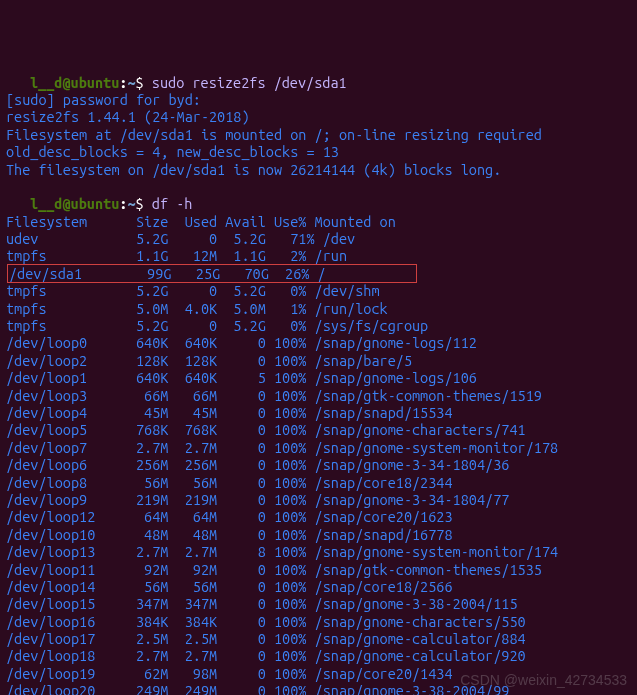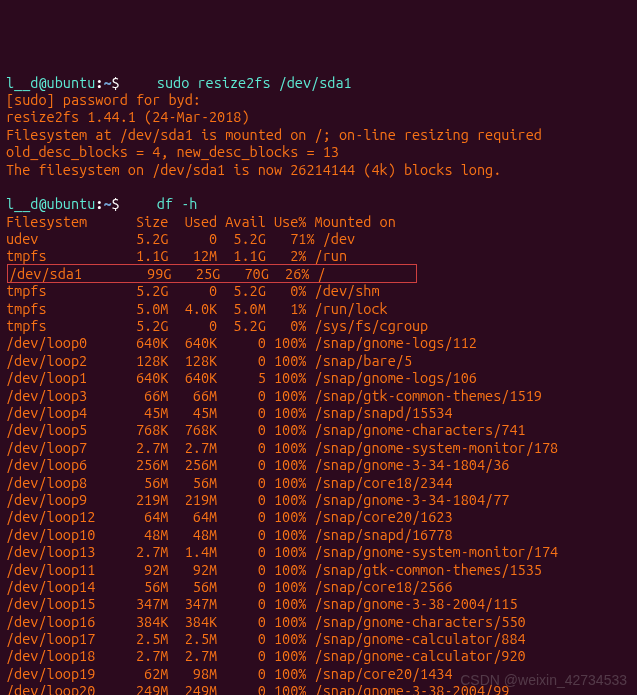--- a/index.html
+++ b/index.html
@@ -9,26 +9,26 @@
       font-size: 14.5px;
       line-height: 1.2;
       color: #d0d0d0;
       padding: 4px 6px;
       white-space: pre;
       width: 637px;
       height: 695px;
       overflow: hidden;
       position: relative;
     }
-    .prompt-user { color: #5eead4; font-weight: normal; }
+    .prompt-user { color: #4d7c0f; font-weight: bold; margin-left: 24px; }
     .prompt-colon { color: #ffffff; font-weight: bold; }
     .prompt-path { color: #729fcf; font-weight: bold; }
     .prompt-dollar { color: #ffffff; }
-    .cmd { color: #5eead4; margin-left: 29px; }
-    .out { color: #f97316; }
+    .cmd { color: #c4b5fd; }
+    .out { color: #3b82f6; }
     .hl-row { border: 1px solid #d04040; display: inline-block; padding: 0 1px; margin: -1px 1px; }
     .watermark {
       position: absolute;
       bottom: 6px;
       right: 10px;
       color: rgba(200,200,200,0.25);
       font-size: 14px;
       font-family: sans-serif;
       pointer-events: none;
     }
@@ -58,21 +58,21 @@
 <span class="out">/dev/loop1      640K  640K     5 100% /snap/gnome-logs/106</span>
 <span class="out">/dev/loop3       66M   66M     0 100% /snap/gtk-common-themes/1519</span>
 <span class="out">/dev/loop4       45M   45M     0 100% /snap/snapd/15534</span>
 <span class="out">/dev/loop5      768K  768K     0 100% /snap/gnome-characters/741</span>
 <span class="out">/dev/loop7      2.7M  2.7M     0 100% /snap/gnome-system-monitor/178</span>
 <span class="out">/dev/loop6      256M  256M     0 100% /snap/gnome-3-34-1804/36</span>
 <span class="out">/dev/loop8       56M   56M     0 100% /snap/core18/2344</span>
 <span class="out">/dev/loop9      219M  219M     0 100% /snap/gnome-3-34-1804/77</span>
 <span class="out">/dev/loop12      64M   64M     0 100% /snap/core20/1623</span>
 <span class="out">/dev/loop10      48M   48M     0 100% /snap/snapd/16778</span>
-<span class="out">/dev/loop13     2.7M  1.4M     0 100% /snap/gnome-system-monitor/174</span>
+<span class="out">/dev/loop13     2.7M  2.7M     8 100% /snap/gnome-system-monitor/174</span>
 <span class="out">/dev/loop11      92M   92M     0 100% /snap/gtk-common-themes/1535</span>
 <span class="out">/dev/loop14      56M   56M     0 100% /snap/core18/2566</span>
 <span class="out">/dev/loop15     347M  347M     0 100% /snap/gnome-3-38-2004/115</span>
 <span class="out">/dev/loop16     384K  384K     0 100% /snap/gnome-characters/550</span>
 <span class="out">/dev/loop17     2.5M  2.5M     0 100% /snap/gnome-calculator/884</span>
 <span class="out">/dev/loop18     2.7M  2.7M     0 100% /snap/gnome-calculator/920</span>
 <span class="out">/dev/loop19      62M   98M     0 100% /snap/core20/1434</span>
 <span class="out">/dev/loop20     249M  249M     0 100% /snap/gnome-3-38-2004/99</span>
 
 </span></div>

